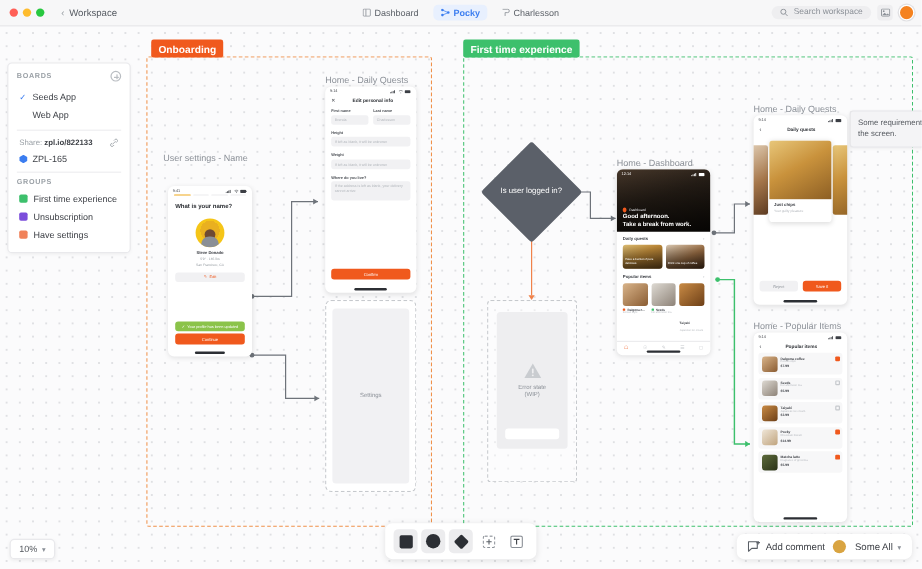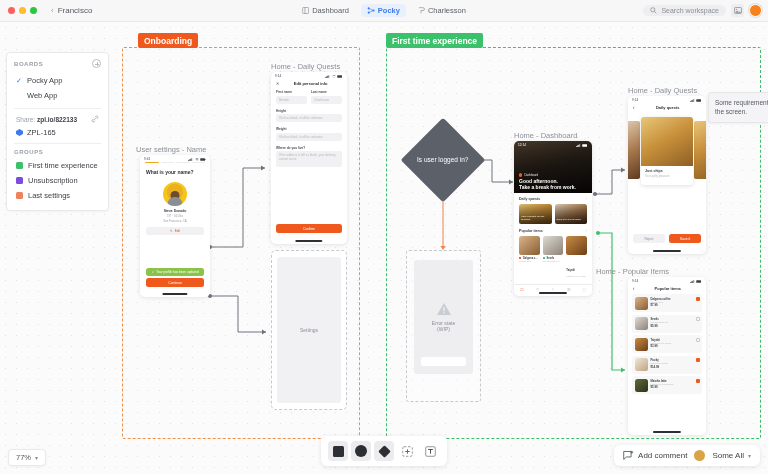--- a/index.html
+++ b/index.html
@@ -152,21 +152,21 @@
 <div id="app">
 
   <div class="topbar">
     <div class="traffic">
       <div class="dot r"></div>
       <div class="dot y"></div>
       <div class="dot g"></div>
     </div>
     <div class="ws-back">
       <span class="chev-l">‹</span>
-      <span>Francisco</span>
+      <span>Workspace</span>
     </div>
 
     <div class="topnav">
       <div class="navitem">
         <svg width="7" height="7" viewBox="0 0 10 10">
             <rect x="0.7" y="0.7" width="8.6" height="8.6" rx="1.2" fill="none" stroke="#8b9097" stroke-width="1"></rect>
             <line x1="4" y1="1" x2="4" y2="9" stroke="#8b9097" stroke-width="1"></line>
           </svg>
         <span>Dashboard</span>
       </div>
@@ -205,21 +205,21 @@
       </div>
       <div class="avatar-top"></div>
     </div>
   </div>
 
   <div class="canvas">
 
     <div class="group-box" style="left:122px; top:25px; width:238px; height:392px; border-color:#f0914a;"></div>
     <div class="group-box" style="left:386px; top:25px; width:375px; height:392px; border-color:#3dc06c;"></div>
 
-    <div class="group-tag" style="left:138px; top:11px; background:#f0591d;">Onboarding</div>
+    <div class="group-tag" style="left:126px; top:11px; background:#f0591d;">Onboarding</div>
     <div class="group-tag" style="left:386px; top:11px; background:#3dc06c;">First time experience</div>
 
     <svg class="conn">
 
       <path d="M210 225 L243 225 L243 146 L265 146" fill="none" stroke="#6e737a" stroke-width="1"></path>
       <circle cx="210" cy="225" r="2" fill="#6e737a"></circle>
       <path d="M265 146 l-4 -2.4 v4.8 z" fill="#6e737a"></path>
 
       <path d="M210 274 L238 274 L238 310 L266 310" fill="none" stroke="#6e737a" stroke-width="1"></path>
       <circle cx="210" cy="274" r="2" fill="#6e737a"></circle>
@@ -242,21 +242,21 @@
       <path d="M625 348 l-4 -2.4 v4.8 z" fill="#3dc06c"></path>
     </svg>
 
     <div class="panel">
       <div class="panel-head">
         <span class="panel-title">BOARDS</span>
         <span class="plus"></span>
       </div>
       <div class="brow">
         <span class="tick">✓</span>
-        <span>Pocky App</span>
+        <span>Seeds App</span>
       </div>
       <div class="brow">
         <span class="tick"></span>
         <span>Web App</span>
       </div>
       <div class="divider"></div>
       <div class="share-row">
         <span>
           <span>Share:</span>
           <b>zpl.io/822133</b>
@@ -274,25 +274,25 @@
       <div class="grp">
         <span class="swatch" style="background:#3dc06c;"></span>
         <span>First time experience</span>
       </div>
       <div class="grp">
         <span class="swatch" style="background:#7b4ddb;"></span>
         <span>Unsubscription</span>
       </div>
       <div class="grp">
         <span class="swatch" style="background:#f0825a;"></span>
-        <span>Last settings</span>
-      </div>
-    </div>
-
-    <div class="ab-label" style="left:136px; top:123px;">User settings - Name</div>
+        <span>Have settings</span>
+      </div>
+    </div>
+
+    <div class="ab-label" style="left:136px; top:105px;">User settings - Name</div>
     <div class="phone" style="left:140px; top:133px; width:70px; height:142px;">
       <div class="statusbar">
         <span>9:41</span>
         <span class="sb-icons">
           <svg width="5" height="3" viewBox="0 0 7 4">
               <rect x="0" y="2.6" width="1" height="1.4" fill="#3c3f45"></rect>
               <rect x="1.6" y="1.8" width="1" height="2.2" fill="#3c3f45"></rect>
               <rect x="3.2" y="1" width="1" height="3" fill="#3c3f45"></rect>
               <rect x="4.8" y="0.2" width="1" height="3.8" fill="#3c3f45"></rect>
             </svg>
@@ -537,21 +537,21 @@
         </div>
       </div>
       <div class="homebar"></div>
     </div>
 
     <div class="note" style="left:708px; top:70px; width:80px;">
       <div>Some requirements</div>
       <div>the screen.</div>
     </div>
 
-    <div class="ab-label" style="left:596px; top:245px;">Home - Popular Items</div>
+    <div class="ab-label" style="left:628px; top:245px;">Home - Popular Items</div>
     <div class="phone" style="left:628px; top:255px; width:78px; height:158px;">
       <div class="statusbar">
         <span>9:14</span>
         <span class="sb-icons">
           <svg width="5" height="3" viewBox="0 0 7 4">
               <rect x="0" y="2.6" width="1" height="1.4" fill="#3c3f45"></rect>
               <rect x="1.6" y="1.8" width="1" height="2.2" fill="#3c3f45"></rect>
               <rect x="3.2" y="1" width="1" height="3" fill="#3c3f45"></rect>
               <rect x="4.8" y="0.2" width="1" height="3.8" fill="#3c3f45"></rect>
             </svg>
@@ -613,21 +613,21 @@
             <div style="font-size:2.3px;color:#b4b8bd;">Fragrance of greentea</div>
             <div style="font-size:2.8px;font-weight:bold;color:#3c3f45;margin-top:0.5px;">$5.99</div>
           </div>
           <div style="width:4px;height:4px;border-radius:1px;background:#f0591d;flex:none;"></div>
         </div>
       </div>
       <div class="homebar"></div>
     </div>
 
     <div class="zoomctl">
-      <span>77%</span>
+      <span>10%</span>
       <span class="cdown">▾</span>
     </div>
 
     <div class="toolbar">
       <div class="tool sel">
           <span class="sh-square"></span>
         </div>
       <div class="tool sel">
           <span class="sh-circle"></span>
         </div>

